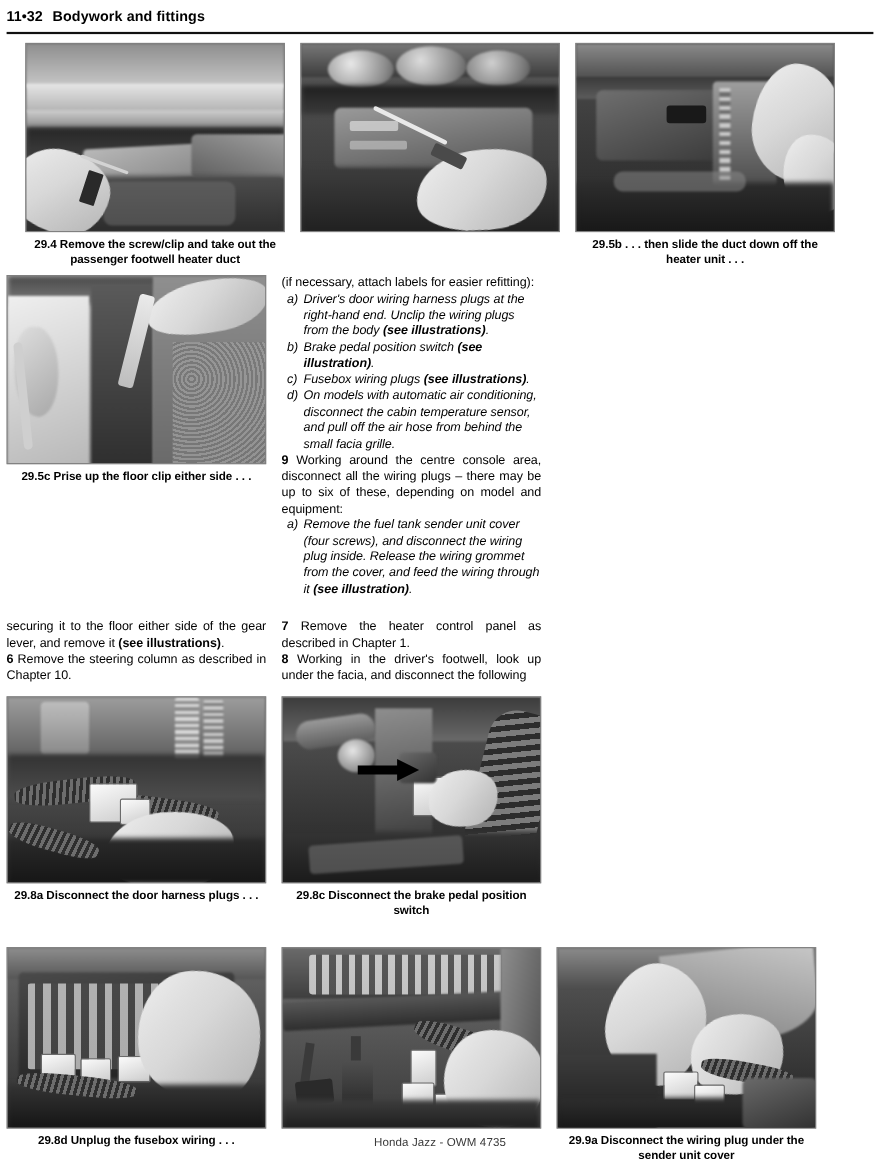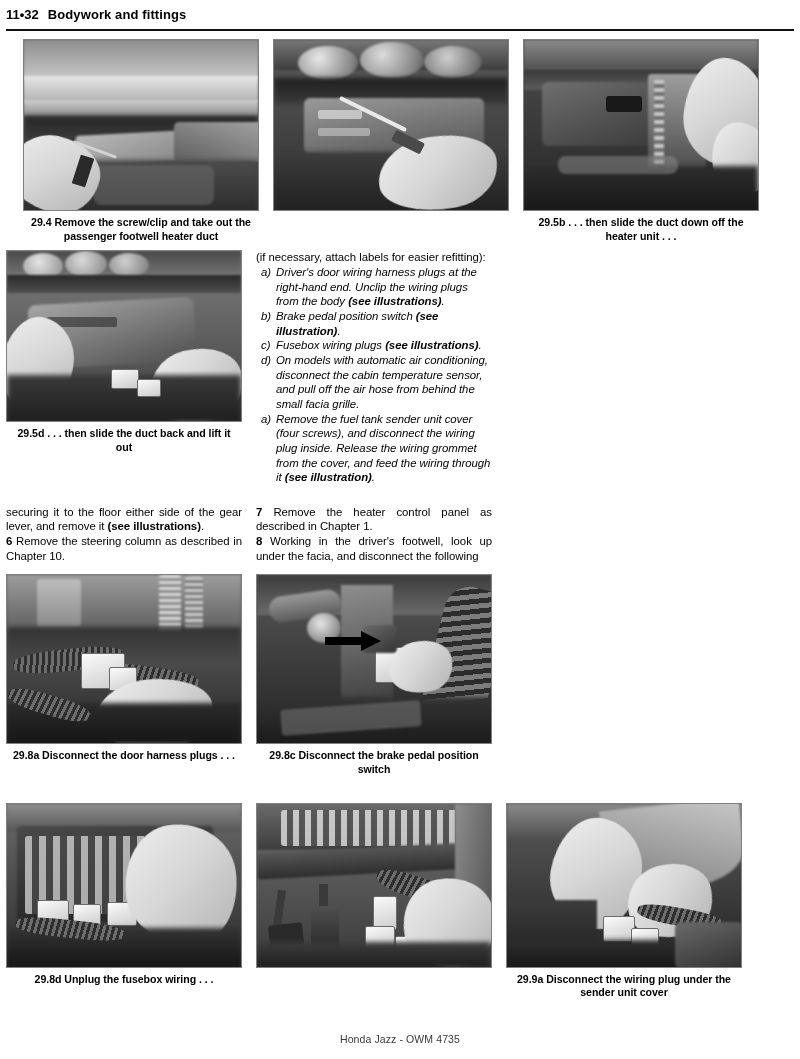--- a/index.html
+++ b/index.html
@@ -208,61 +208,61 @@
           <div class="band softer" style="left:0;top:126px;width:100%;height:46px;background:linear-gradient(180deg,#2d2d2d,#171717);"></div>
           <div class="band soft" style="left:34px;top:116px;width:120px;height:18px;background:#8e8e8e;border-radius:8px;opacity:.5;"></div>
         </div>
       </div>
       <div class="caption">29.5b  . . . then slide the duct down off the heater unit . . .</div>
     </div>
   </div>
 
   <div class="row" style="margin-top:7px;">
 
-
     <div class="col">
       <div class="photo h172">
         <div class="scene">
-          <div class="band" style="inset:0;background:linear-gradient(180deg,#7e7e7e,#3f3f3f);"></div>
-          <div class="band soft" style="left:0;top:0;width:100%;height:22px;background:linear-gradient(180deg,#4a4a4a,#6e6e6e);"></div>
-          <div class="band soft" style="left:16px;top:2px;width:40px;height:26px;border-radius:50%;background:radial-gradient(circle at 40% 35%,#e4e4e4,#8a8a8a);"></div>
-          <div class="band soft" style="left:58px;top:0px;width:42px;height:26px;border-radius:50%;background:radial-gradient(circle at 40% 35%,#dadada,#808080);"></div>
-          <div class="band soft" style="left:102px;top:2px;width:40px;height:24px;border-radius:50%;background:radial-gradient(circle at 40% 35%,#d0d0d0,#767676);"></div>
-          <div class="band soft" style="left:0;top:24px;width:100%;height:18px;background:linear-gradient(180deg,#2a2a2a,#4f4f4f);"></div>
-          <div class="band soft" style="left:22px;top:50px;width:166px;height:64px;background:linear-gradient(165deg,#a6a6a6,#4f4f4f);border-radius:8px;transform:rotate(-3deg);"></div>
-          <div class="band" style="left:40px;top:66px;width:70px;height:10px;background:#2c2c2c;border-radius:2px;opacity:.6;"></div>
-          <div class="hand" style="left:-6px;top:66px;width:72px;height:96px;transform:rotate(10deg);"></div>
-          <div class="hand" style="left:142px;top:98px;width:94px;height:74px;transform:rotate(-14deg);"></div>
-          <div class="band softer" style="left:0;top:124px;width:100%;height:48px;background:linear-gradient(180deg,#3a3a3a,#1e1e1e);"></div>
-          <div class="plug" style="left:104px;top:118px;width:26px;height:18px;"></div>
-          <div class="plug" style="left:130px;top:128px;width:22px;height:16px;"></div>
-        </div>
-      </div>
-      <div class="caption">29.5d  . . . then slide the duct back and lift it out</div>
-    </div>
+          <div class="band" style="inset:0;background:linear-gradient(160deg,#b4b4b4,#6d6d6d);"></div>
+          <div class="band softer" style="left:0;top:0;width:100%;height:26px;background:linear-gradient(180deg,#4a4a4a,#7a7a7a);"></div>
+          <div class="band soft" style="left:0;top:18px;width:74px;height:154px;background:linear-gradient(160deg,#efefef,#b8b8b8);"></div>
+          <div class="band soft" style="left:76px;top:8px;width:56px;height:164px;background:linear-gradient(180deg,#5a5a5a,#2f2f2f);border-radius:2px;"></div>
+          <div class="band soft" style="left:132px;top:0;width:104px;height:172px;background:linear-gradient(180deg,#8f8f8f,#6a6a6a);"></div>
+          <div class="band" style="left:150px;top:60px;width:86px;height:112px;background:repeating-radial-gradient(circle at 20% 30%,#9a9a9a 0 2px,#787878 2px 4px);opacity:.85;"></div>
+          <div class="hand" style="left:126px;top:4px;width:112px;height:48px;transform:rotate(-12deg);"></div>
+          <div class="band" style="left:110px;top:16px;width:14px;height:86px;background:linear-gradient(180deg,#efeade,#c4bdae);transform:rotate(14deg);border-radius:3px;"></div>
+          <div class="band soft" style="left:6px;top:46px;width:40px;height:82px;background:linear-gradient(140deg,#dedede,#a8a8a8);border-radius:40% 50% 45% 55%;"></div>
+          <div class="band" style="left:10px;top:60px;width:8px;height:98px;background:#cfcfcf;border-radius:4px;transform:rotate(-6deg);"></div>
+        </div>
+      </div>
+      <div class="caption">29.5c  Prise up the floor clip either side . . .</div>
+    </div>
+
 
     <div class="col">
       <div class="listblock">
         <p class="intro">(if necessary, attach labels for easier refitting):</p>
         <ol>
           <li>
             <span class="mk">a)</span><span>Driver's door wiring harness plugs at the right-hand end. Unclip the wiring plugs from the body </span><b>(see illustrations)</b><span>.</span>
           </li>
           <li>
             <span class="mk">b)</span><span>Brake pedal position switch </span><b>(see illustration)</b><span>.</span>
           </li>
           <li>
             <span class="mk">c)</span><span>Fusebox wiring plugs </span><b>(see illustrations)</b><span>.</span>
           </li>
           <li>
             <span class="mk">d)</span><span>On models with automatic air conditioning, disconnect the cabin temperature sensor, and pull off the air hose from behind the small facia grille.</span>
           </li>
         </ol>
       </div>
 
+      <div class="bodytext" style="margin-top:0;">
+        <p><span class="stepnum">9</span> <span>Working around the centre console area, disconnect all the wiring plugs – there may be up to six of these, depending on model and equipment:</span></p>
+      </div>
 
       <div class="listblock">
         <ol>
           <li>
             <span class="mk">a)</span><span>Remove the fuel tank sender unit cover (four screws), and disconnect the wiring plug inside. Release the wiring grommet from the cover, and feed the wiring through it </span><b>(see illustration)</b><span>.</span>
           </li>
         </ol>
       </div>
     </div>
   </div>

